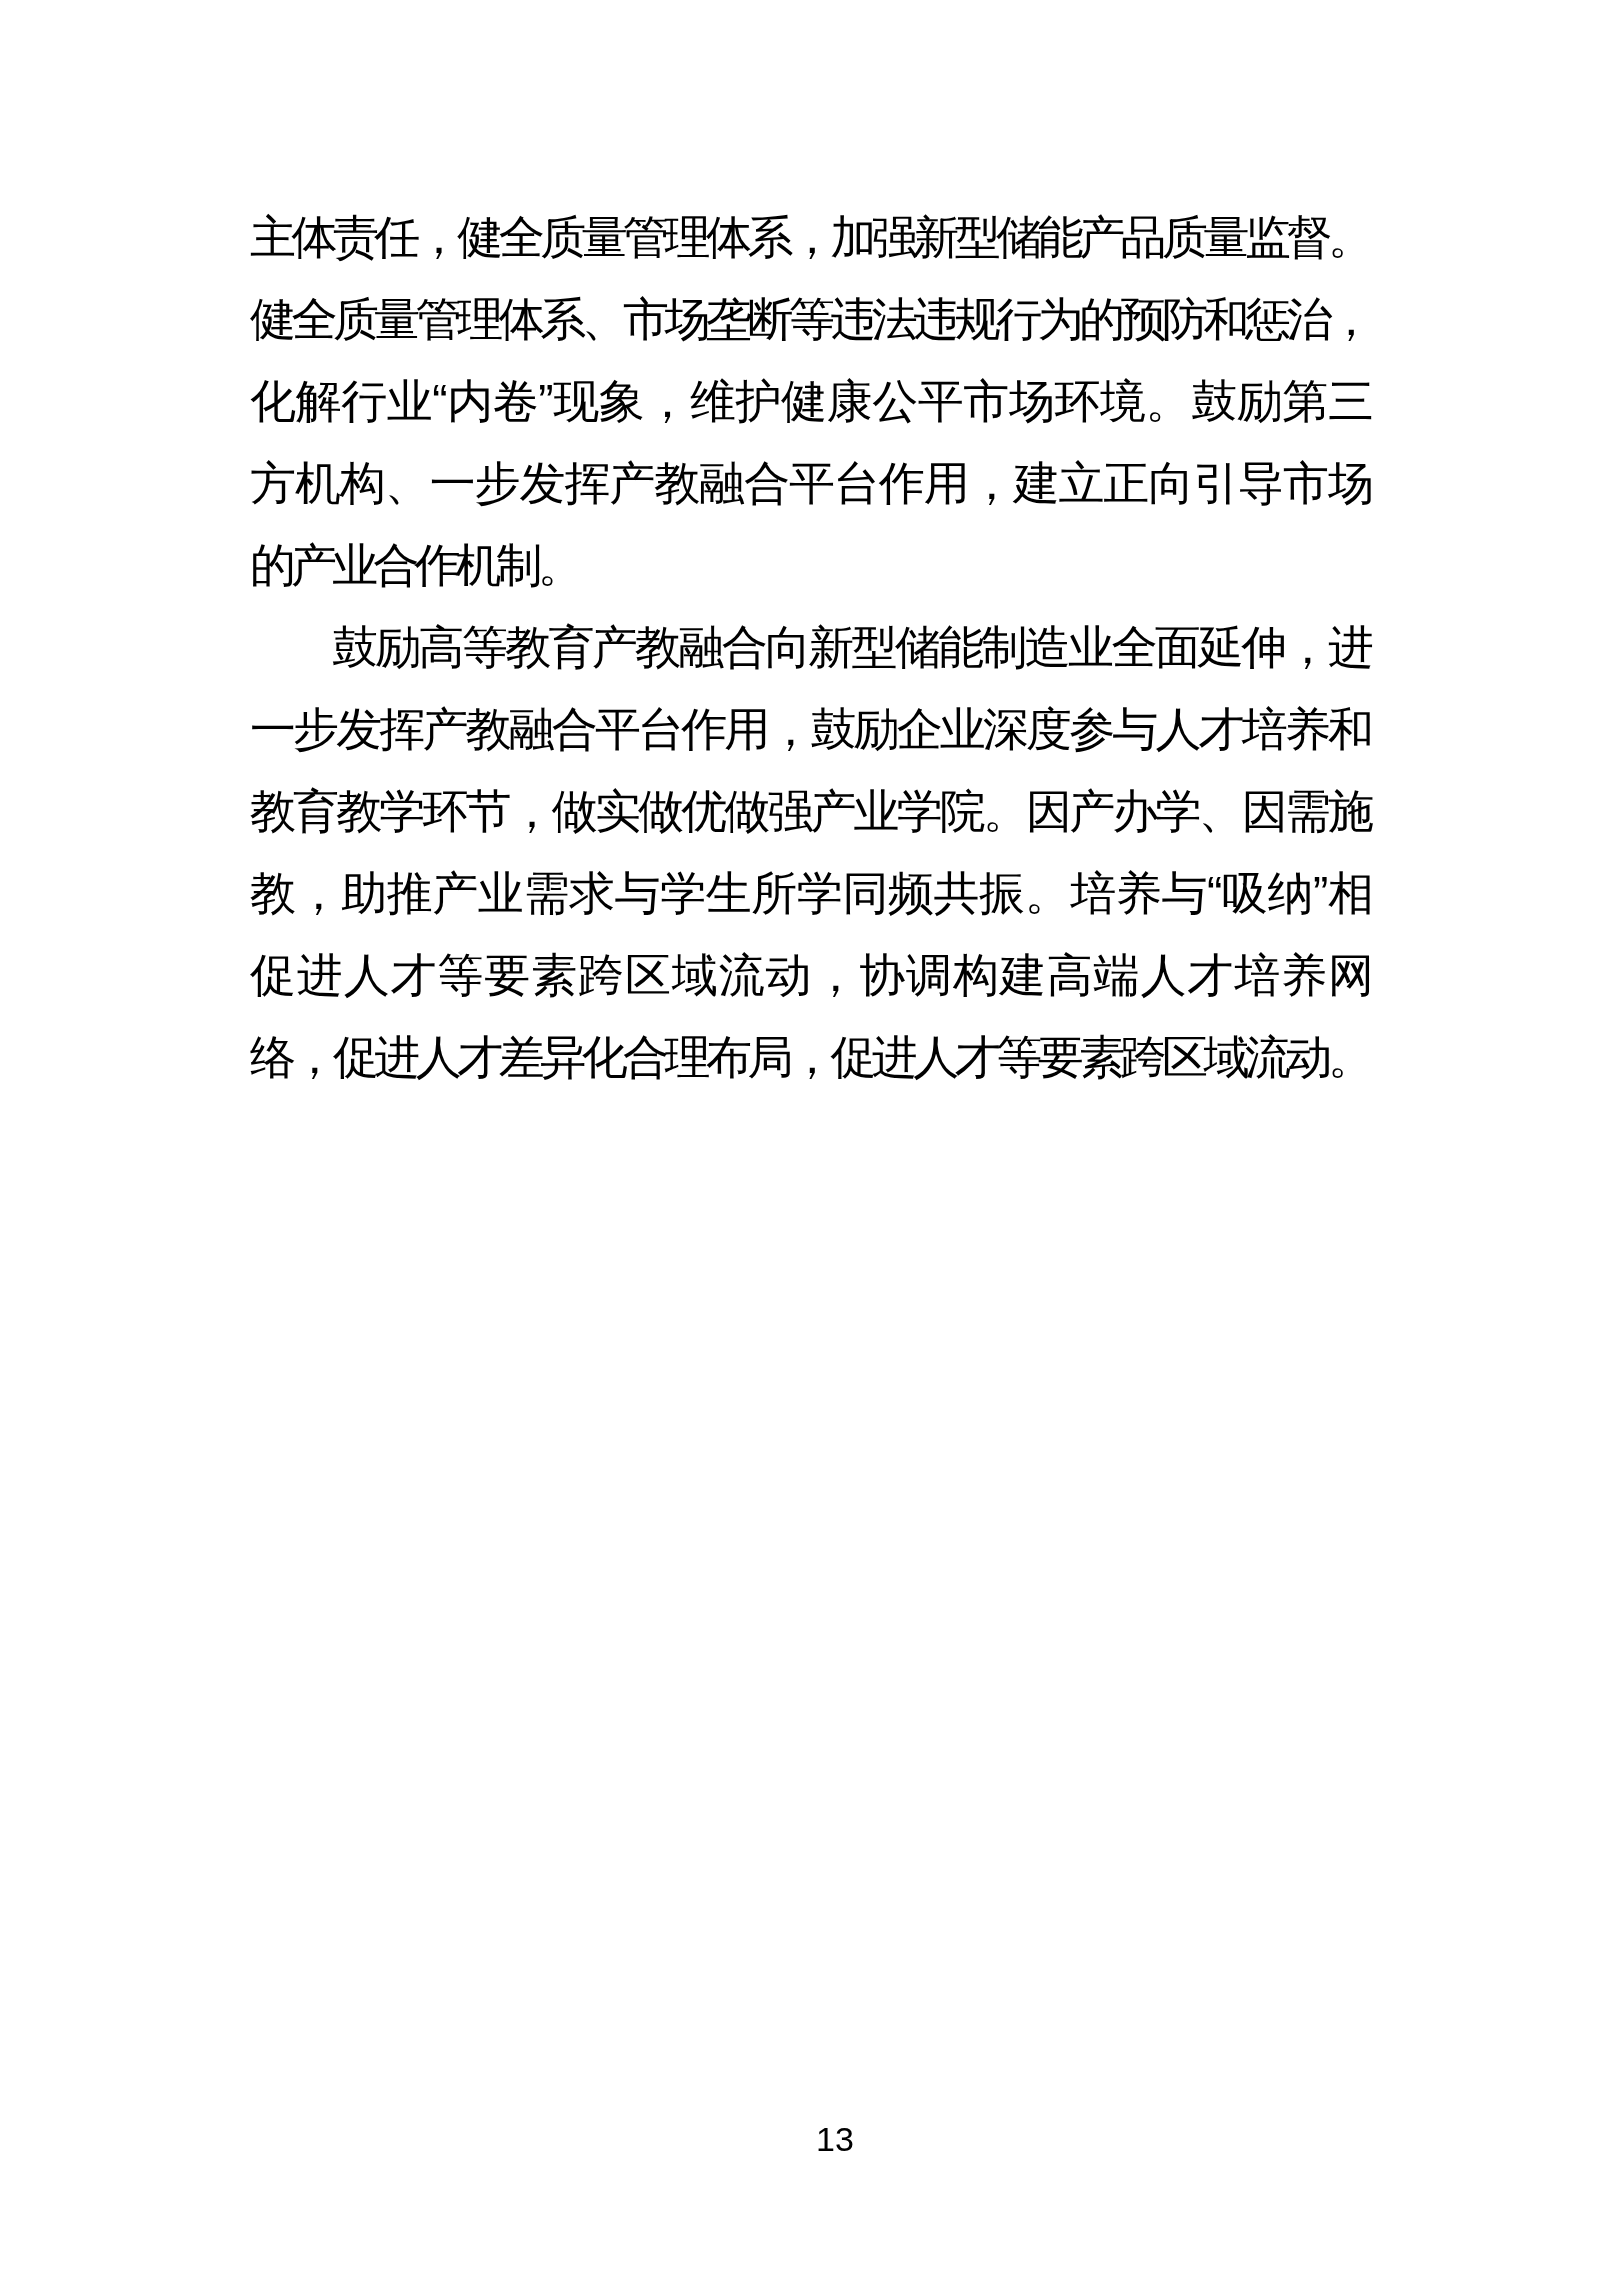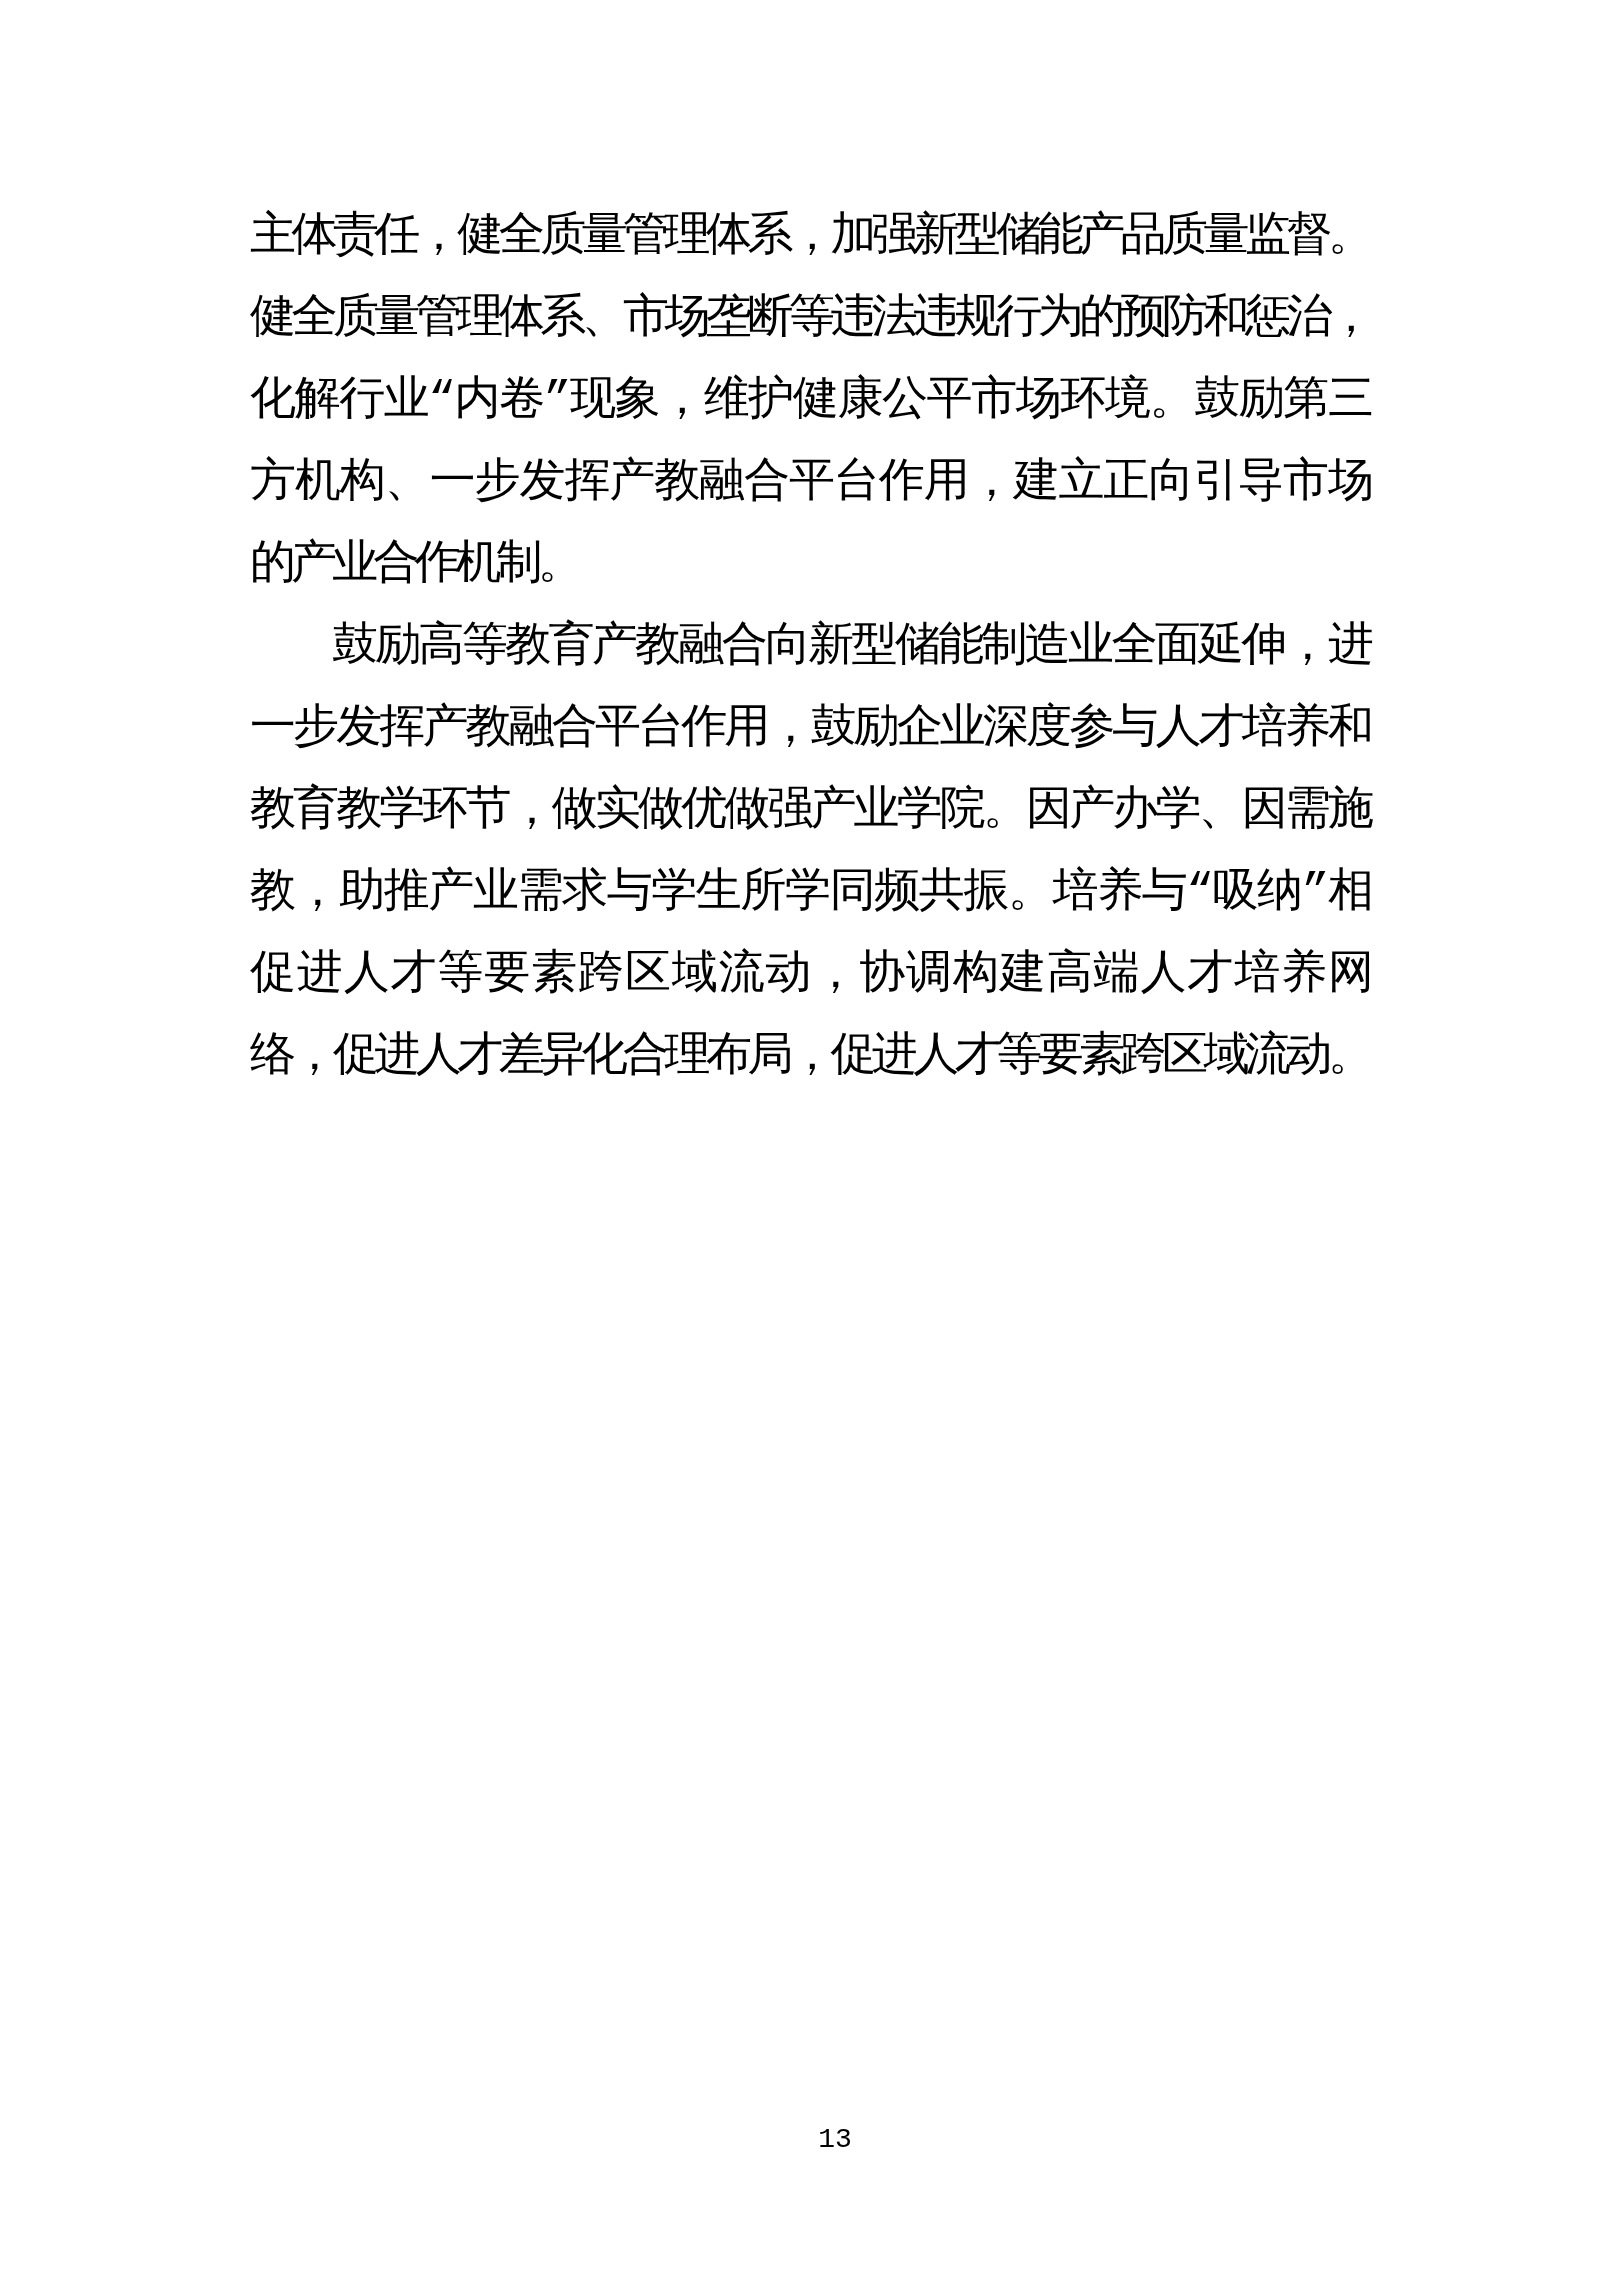--- a/index.html
+++ b/index.html
@@ -5,21 +5,21 @@
   html, body {
     margin: 0;
     padding: 0;
     background: #e8e8e8;
   }
   .page {
     position: relative;
     width: 1620px;
     height: 2293px;
     background: #ffffff;
-    font-family: Liberation Mono, monospace;
+    font-family: Liberation Sans, sans-serif;
     color: #000000;
     overflow: hidden;
     margin: 0 auto;
   }
   .text-block {
     position: absolute;
     left: 250px;
     top: 196px;
     width: 1119px;
   }
@@ -37,21 +37,21 @@
     text-justify: inter-character;
   }
   .line.indent {
     text-indent: 82px;
   }
   .page-number {
     position: absolute;
     top: 2122px;
     left: 835px;
     transform: translateX(-50%);
-    font-size: 28px;
+    font-size: 34px;
     line-height: 35px;
     letter-spacing: 0;
     color: #000000;
   }
 </style>
 </head>
 <body>
 
 <div class="page">
   <div class="text-block">

